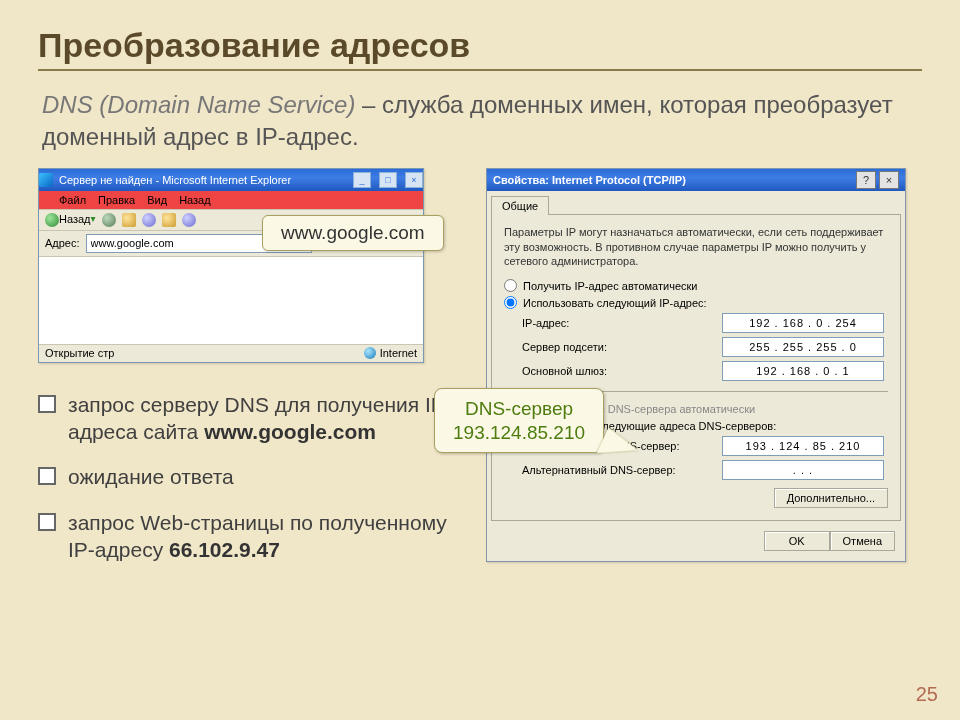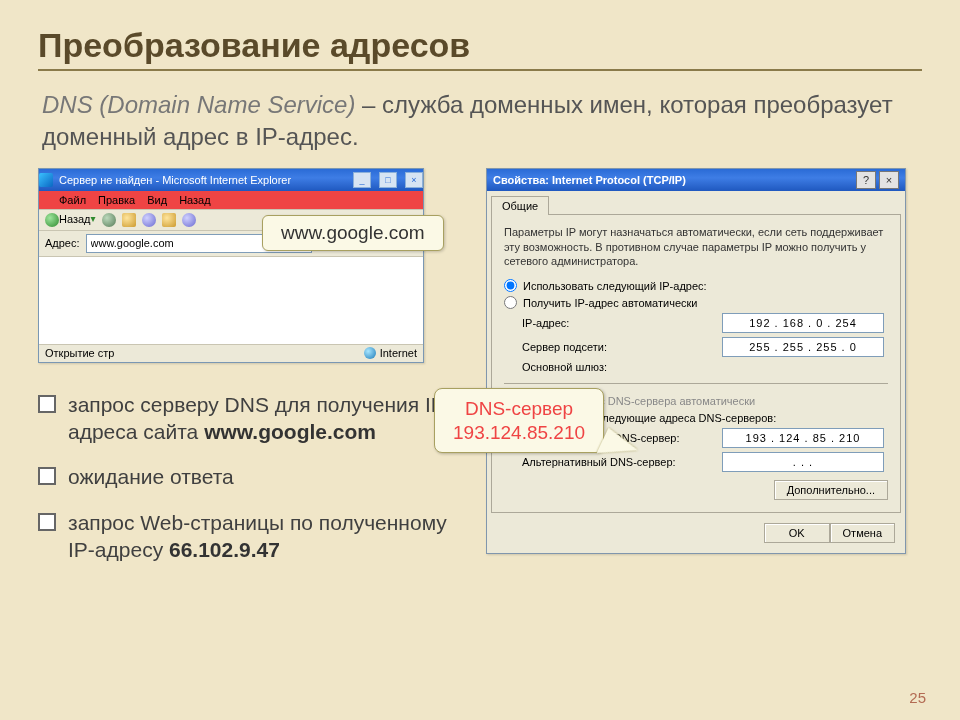--- a/index.html
+++ b/index.html
@@ -95,30 +95,30 @@
   }
   .sep{height:1px;background:#aca899;margin:10px 0}
   .adv{display:flex;justify-content:flex-end;margin-top:8px}
   .btn2{background:#ece9d8;border:1px solid #aca899;padding:3px 12px;font-size:11px;box-shadow:inset 1px 1px #fff}
   .dlg-buttons{display:flex;justify-content:flex-end;padding:10px 10px 10px 0}
 
   
   .callout2{
     position:absolute;left:-52px;top:220px;z-index:8;
     background:#fbf9e6;border:1px solid #a8a060;border-radius:8px;
-    padding:8px 18px;font-size:19px;color:#ef4444;text-align:center;line-height:1.25;
+    padding:8px 18px;font-size:19px;color:#4d7c0f;text-align:center;line-height:1.25;
     box-shadow:1px 1px 3px rgba(0,0,0,.25);
   }
   .callout2::after{
     content:"";position:absolute;right:-34px;bottom:-10px;
     width:0;height:0;border-left:36px solid #fbf9e6;border-top:8px solid transparent;border-bottom:20px solid transparent;
     filter:drop-shadow(0 0 1px #a8a060);transform:rotate(25deg);
   }
 
-  .pagenum{position:absolute;right:34px;bottom:14px;color:#b36b53;font-size:15px}
+  .pagenum{position:absolute;right:22px;bottom:14px;color:#b36b53;font-size:20px}
 </style>
 </head>
 <body>
 
 <div class="slide">
   <h1 class="title">Преобразование адресов</h1>
   <div class="rule"></div>
 
   <p class="intro">
     <span class="dns">DNS</span>
@@ -198,37 +198,38 @@
           <span class="cbtn">?</span>
           <span class="cbtn">×</span>
         </div>
         <div class="tabs">
           <span class="tab">Общие</span>
         </div>
         <div class="pane">
           <div class="desc">Параметры IP могут назначаться автоматически, если сеть поддерживает эту возможность. В противном случае параметры IP можно получить у сетевого администратора.</div>
 
           <div class="radio">
+            <input type="radio" style="">
+            <span>Получить IP-адрес автоматически</span>
+          </div>
+          <div class="radio">
             <input type="radio" checked="" style="">
             <span>Использовать следующий IP-адрес:</span>
           </div>
-          <div class="radio">
-            <input type="radio" style="">
-            <span>Получить IP-адрес автоматически</span>
-          </div>
           <div class="fieldrow">
             <label>IP-адрес:</label>
             <div class="ipbox">192 . 168 .  0  . 254</div>
           </div>
           <div class="fieldrow">
             <label>Сервер подсети:</label>
             <div class="ipbox">255 . 255 . 255 .  0</div>
           </div>
           <div class="fieldrow">
             <label>Основной шлюз:</label>
+            <div class="ipbox">192 . 168 .  0  .  1</div>
           </div>
 
           <div class="sep"></div>
 
           <div class="radio">
             <input type="radio" disabled="" style="">
             <span style="color:#888">Получить адрес DNS-сервера автоматически</span>
           </div>
           <div class="radio">
             <input type="radio" checked="" style="">

